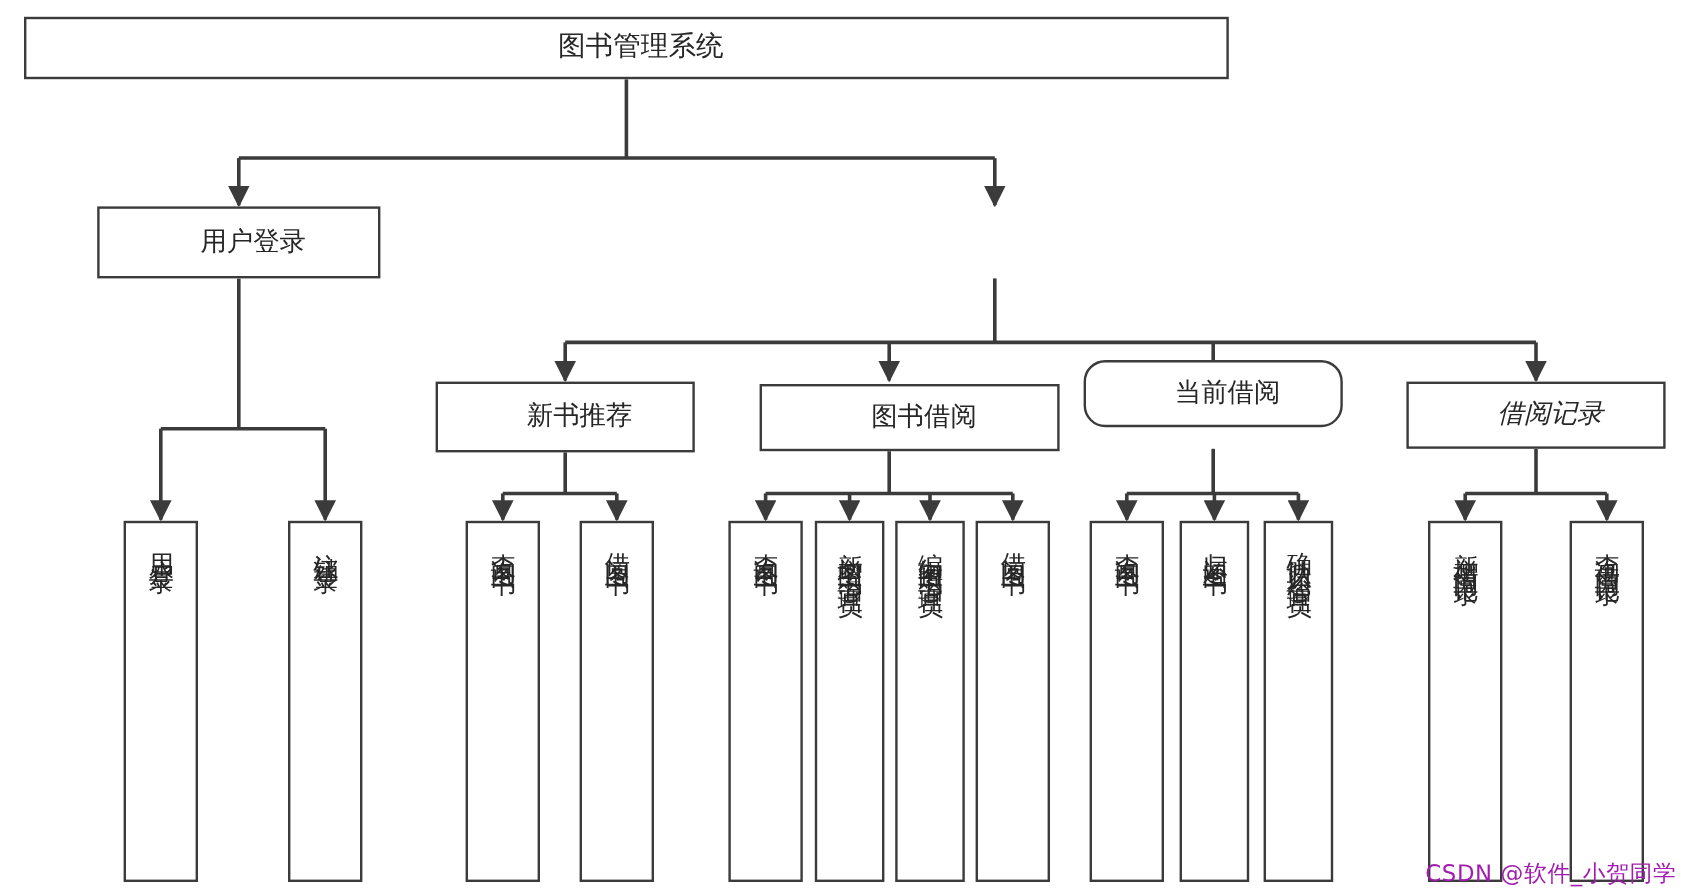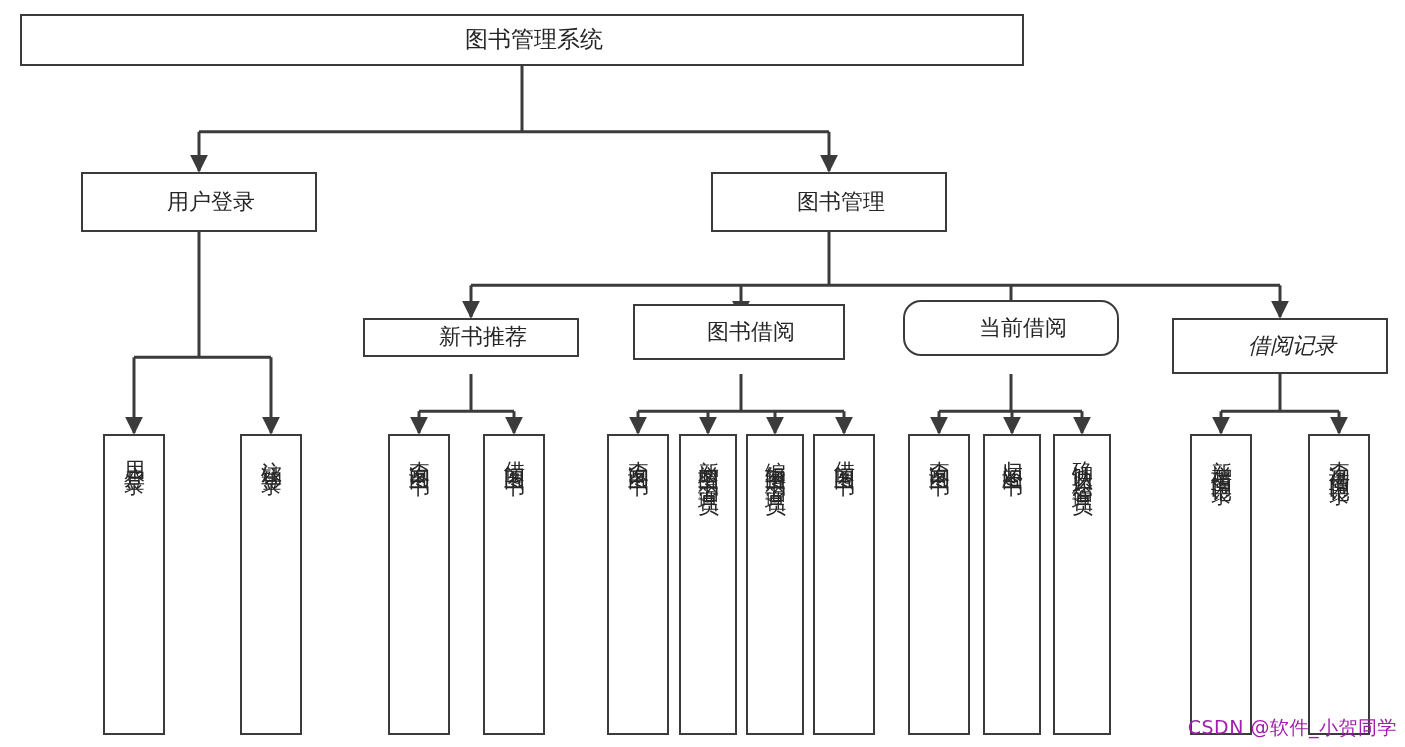--- a/index.html
+++ b/index.html
@@ -110,24 +110,23 @@
         <path d="M 1280 374 L 1280 411.2"></path>
         <path d="M 1221 411.2 L 1339 411.2"></path>
         <path d="M 1221 411.2 L 1221 433" marker-end="url(#arrow)"></path>
         <path d="M 1339 411.2 L 1339 433" marker-end="url(#arrow)"></path>
       </g>
   </svg>
 
   <div class="node root h" style="left: 20px; top: 14px; width: 1004px; height: 52px;">图书管理系统</div>
 
   <div class="node h" style="left: 81px; top: 172px; width: 236px; height: 60px;">用户登录</div>
-  <div class="node h" style="left: 711px; top: 172px; width: 236px; height: 60px;">图书管理</div>
 
-  <div class="node h" style="left: 363px; top: 318px; width: 216px; height: 39px;">新书推荐</div>
-  <div class="node h" style="left: 633px; top: 304px; width: 212px; height: 56px;">图书借阅</div>
+  <div class="node h" style="left: 363px; top: 318px; width: 216px; height: 59px;">新书推荐</div>
+  <div class="node h" style="left: 633px; top: 320px; width: 250px; height: 56px;">图书借阅</div>
   <div class="node h" style="left: 903px; top: 300px; width: 216px; height: 56px; border-radius: 18px;">当前借阅</div>
   <div class="node h" style="left: 1172px; top: 318px; width: 216px; height: 56px; font-style: italic;">借阅记录</div>
 
   <div class="node v" style="left: 103px; top: 434px; width: 62px; height: 301px;">
     <span class="vtext">用户登录</span>
   </div>
   <div class="node v" style="left: 240px; top: 434px; width: 62px; height: 301px;">
     <span class="vtext">注销登录</span>
   </div>
 

